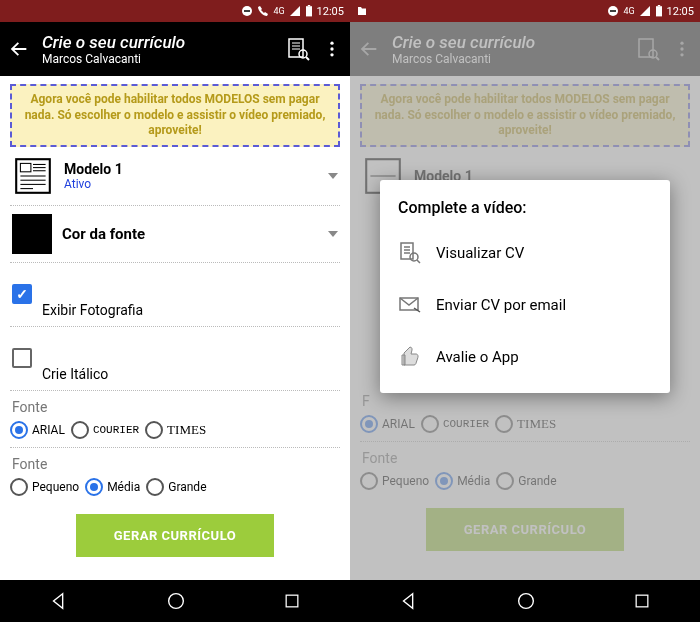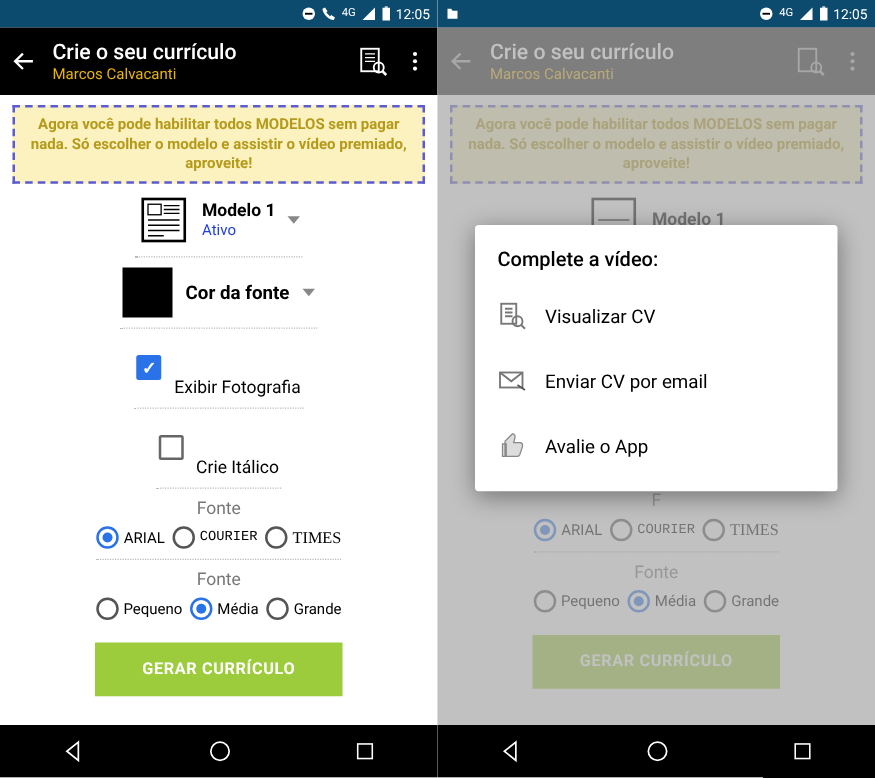--- a/index.html
+++ b/index.html
@@ -14,51 +14,50 @@
   .phone {
     width: 350px;
     height: 622px;
     position: relative;
     display: flex;
     flex-direction: column;
     background: #fff;
   }
   .status-bar {
     height: 22px;
-    background: #0c4a6e;
+    background: #7f1d1d;
     color: #fff;
     display: flex;
     justify-content: flex-end;
     align-items: center;
     font-size: 11px;
     padding: 0 6px;
     gap: 4px;
   }
   .status-bar .left-icons { margin-right: auto; display:flex; gap:4px; align-items:center;}
   .status-bar svg { fill: #fff; }
   .app-bar {
     height: 54px;
     background: #000;
     color: #fff;
     display: flex;
     align-items: center;
     padding: 0 8px;
     gap: 12px;
   }
   .app-bar .titles { flex: 1; }
-  .app-bar .title { font-size: 17px; font-weight: 500; }
-  .app-bar .subtitle { font-size: 12px; color: #eab308; }
+  .app-bar .title { font-size: 17px; font-weight: 500; font-style: italic; }
+  .app-bar .subtitle { font-size: 12px; color: #ffffff; }
   .content {
     flex: 1;
     background: #fff;
     padding: 8px 10px 0 10px;
     overflow: hidden;
     display: flex;
     flex-direction: column;
-    align-items: center;
   }
   .banner {
     border: 2px dashed #5b5bd6;
     background: #fbf2c0;
     color: #b59a1a;
     font-weight: bold;
     text-align: center;
     font-size: 12px;
     padding: 6px 8px;
     line-height: 1.3;

